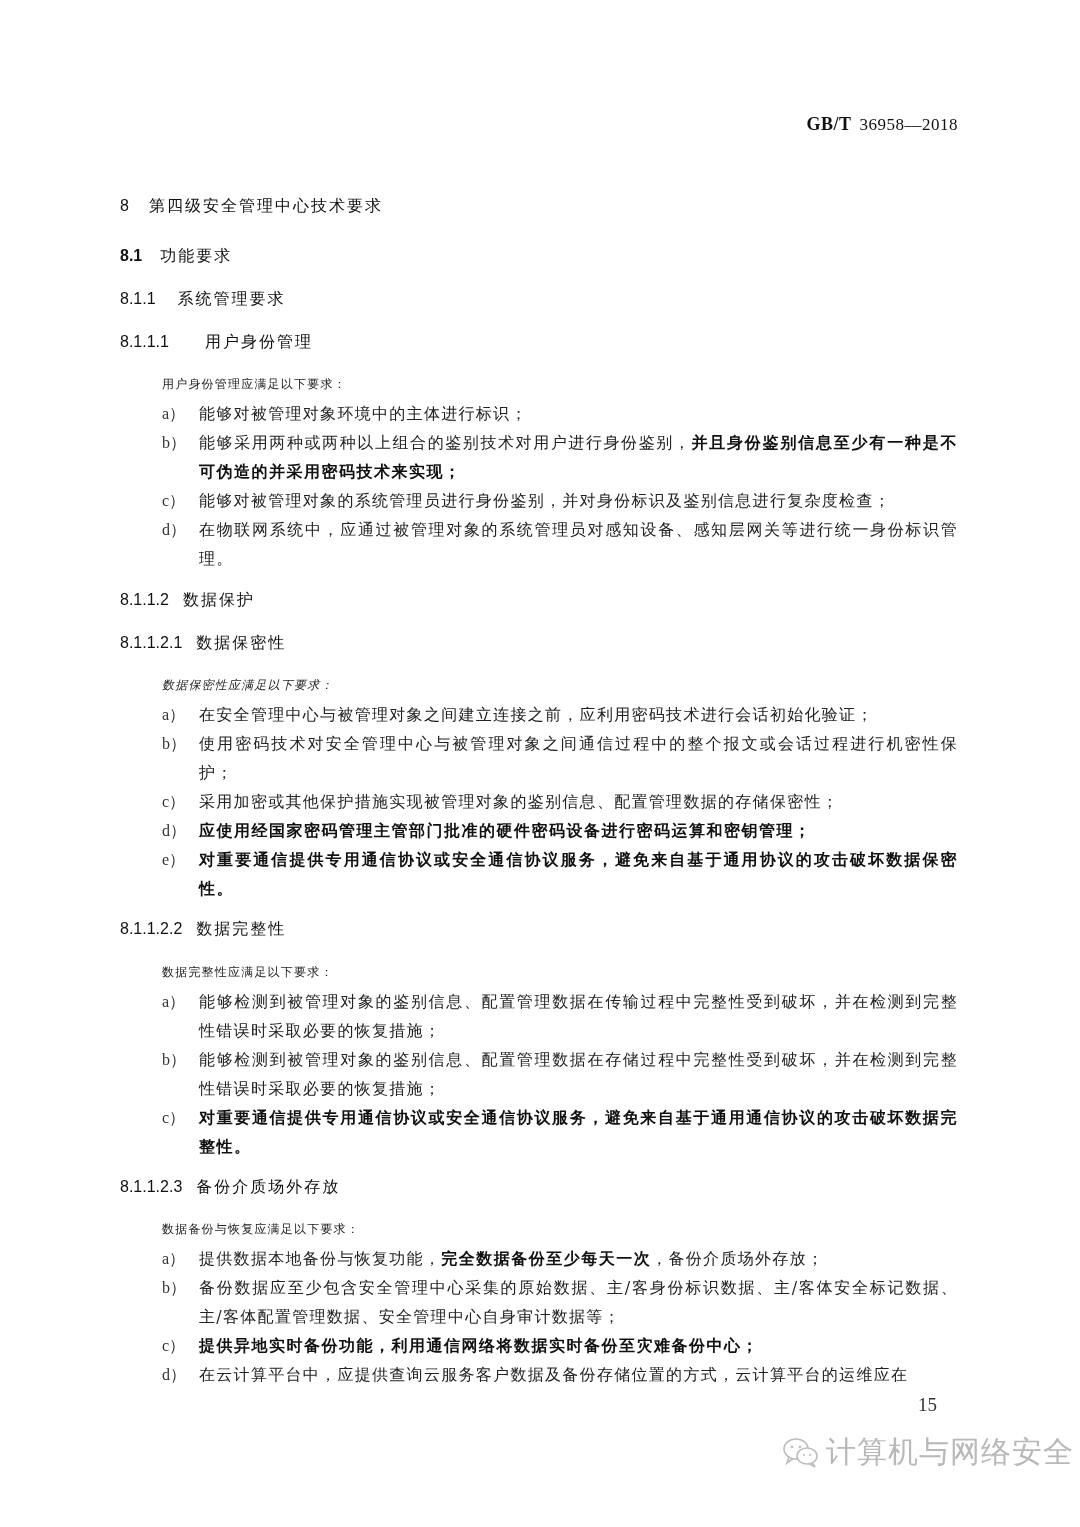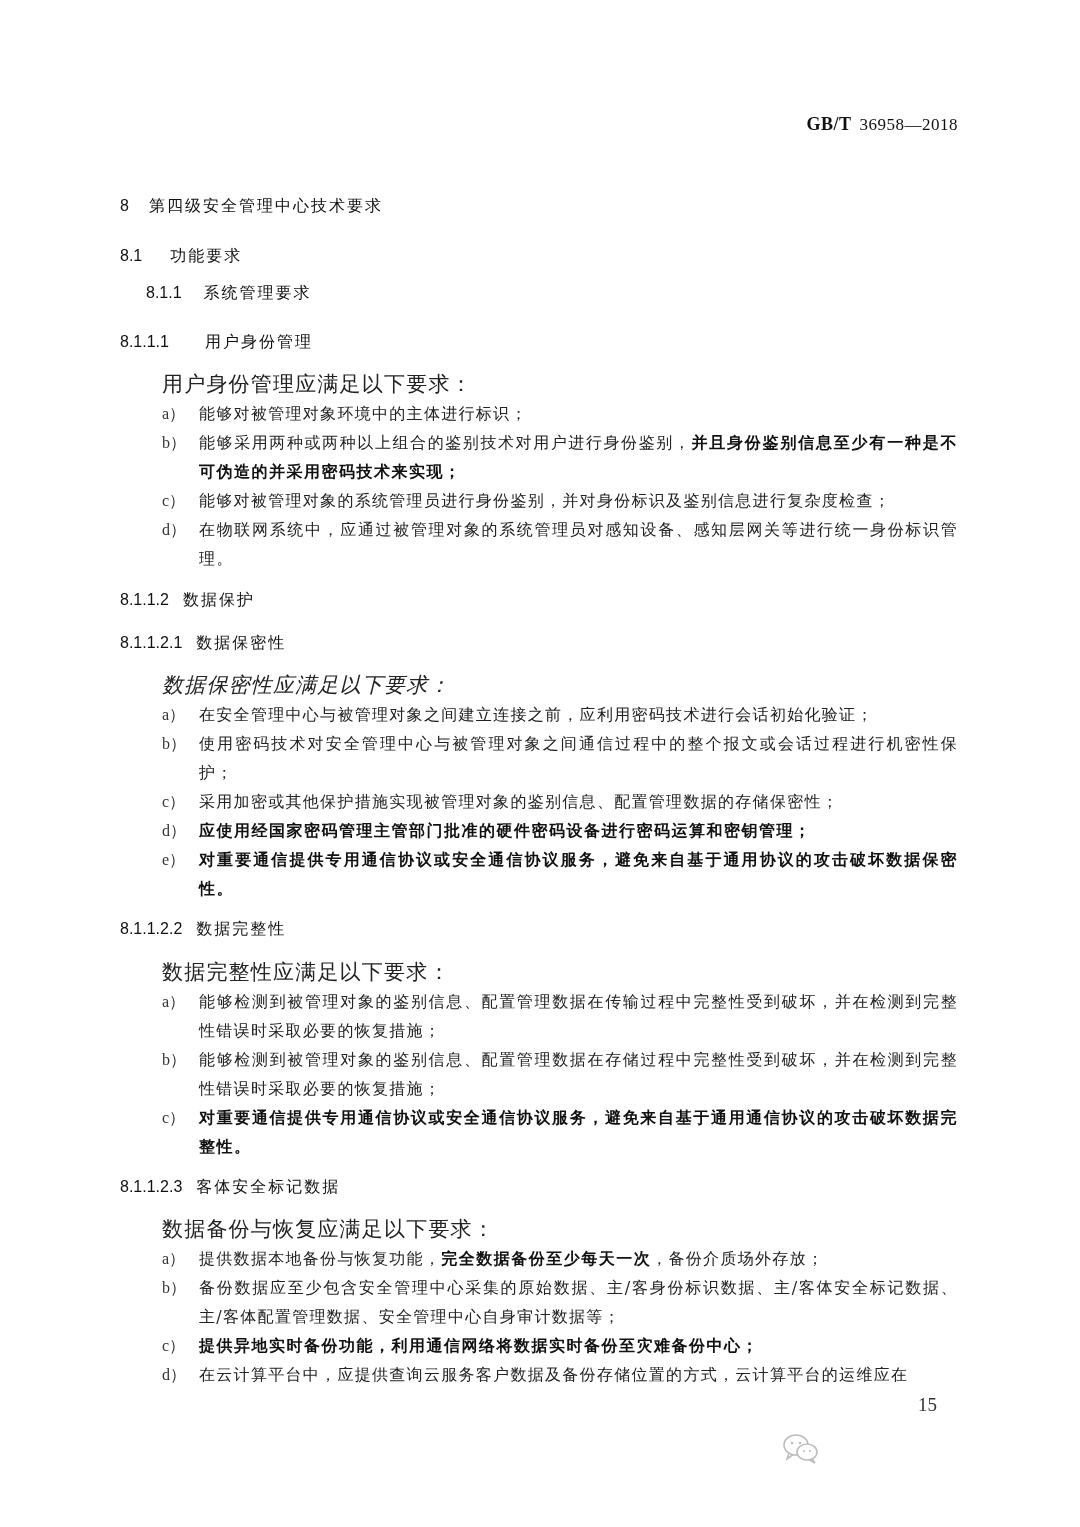--- a/index.html
+++ b/index.html
@@ -52,21 +52,21 @@
     display: inline-block;
     font-family: "Liberation Sans", sans-serif;
     font-size: 16px;
     margin-right: 14px;
   }
   .heading .htitle {
     letter-spacing: 2px;
   }
   .para {
     position: absolute;
-    font-size: 21px;
+    font-size: 12px;
     line-height: 29px;
     color: #222;
     letter-spacing: 1.2px;
   }
   .intro {
     left: 42px;
     white-space: nowrap;
   }
   .item {
     position: absolute;
@@ -128,24 +128,24 @@
   <span class="gbt">GB/T</span><span class="num">36958—2018</span>
 </div>
 
 <div class="content">
 
   <div class="heading" style="top:196px;">
     <span class="hnum" style="margin-right:20px;">8</span><span class="htitle">第四级安全管理中心技术要求</span>
   </div>
 
   <div class="heading" style="top:246px;">
-    <span class="hnum" style="margin-right:28px;">8.1</span><span class="htitle">功能要求</span>
-  </div>
-
-  <div class="heading" style="top:283px;margin-left:26px;">
+    <span class="hnum" style="margin-right:18px;font-weight:bold;">8.1</span><span class="htitle">功能要求</span>
+  </div>
+
+  <div class="heading" style="top:289px;">
     <span class="hnum" style="margin-right:22px;">8.1.1</span><span class="htitle">系统管理要求</span>
   </div>
 
   <div class="heading" style="top:332px;">
     <span class="hnum" style="margin-right:36px;">8.1.1.1</span><span class="htitle">用户身份管理</span>
   </div>
 
   <div class="para intro" style="top:370px;">用户身份管理应满足以下要求：</div>
 
   <div class="item" style="top:399px;">
@@ -209,21 +209,21 @@
   <div class="item" style="top:1045px;">
     <span class="marker">b）</span>
     <span class="itext"><span>能够检测到被管理对象的鉴别信息、配置管理数据在存储过程中完整性受到破坏，并在检测到完整性错误时采取必要的恢复措施；</span></span>
   </div>
   <div class="item" style="top:1103px;">
     <span class="marker">c）</span>
     <span class="itext"><span class="bold">对重要通信提供专用通信协议或安全通信协议服务，避免来自基于通用通信协议的攻击破坏数据完整性。</span></span>
   </div>
 
   <div class="heading" style="top:1177px;">
-    <span class="hnum">8.1.1.2.3</span><span class="htitle">客体安全标记数据</span>
+    <span class="hnum">8.1.1.2.3</span><span class="htitle">备份介质场外存放</span>
   </div>
 
   <div class="para intro" style="top:1215px;">数据备份与恢复应满足以下要求：</div>
 
   <div class="item" style="top:1244px;">
     <span class="marker">a）</span>
     <span class="itext"><span>提供数据本地备份与恢复功能，</span><span class="bold">完全数据备份至少每天一次</span><span>，备份介质场外存放；</span></span>
   </div>
   <div class="item" style="top:1273px;">
     <span class="marker">b）</span>
@@ -245,13 +245,14 @@
   <svg class="wm-icon" viewBox="0 0 38 34">
     <ellipse cx="14" cy="13" rx="12" ry="10" fill="none" stroke="#bdbdbd" stroke-width="1.6"></ellipse>
     <path d="M7 21 L5 27 L11 22.5" fill="none" stroke="#bdbdbd" stroke-width="1.6"></path>
     <circle cx="10" cy="11" r="1.3" fill="#bdbdbd"></circle>
     <circle cx="18" cy="11" r="1.3" fill="#bdbdbd"></circle>
     <ellipse cx="25" cy="20" rx="10" ry="8" fill="#ffffff" stroke="#bdbdbd" stroke-width="1.6"></ellipse>
     <path d="M30 26.5 L33 31 L27 27.5" fill="none" stroke="#bdbdbd" stroke-width="1.6"></path>
     <circle cx="22" cy="19" r="1.1" fill="#bdbdbd"></circle>
     <circle cx="28" cy="19" r="1.1" fill="#bdbdbd"></circle>
   </svg>
+  <span>计算机与网络安全</span>
 </div>
 
 </body></html>

